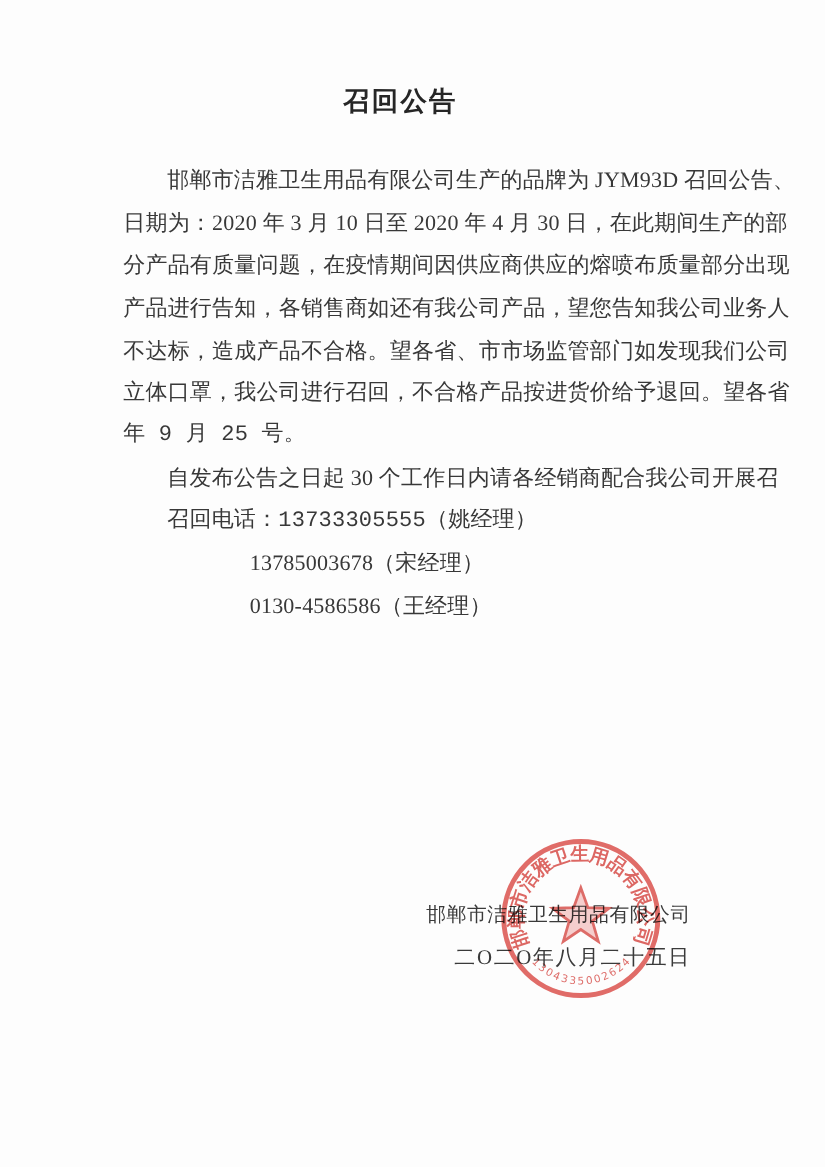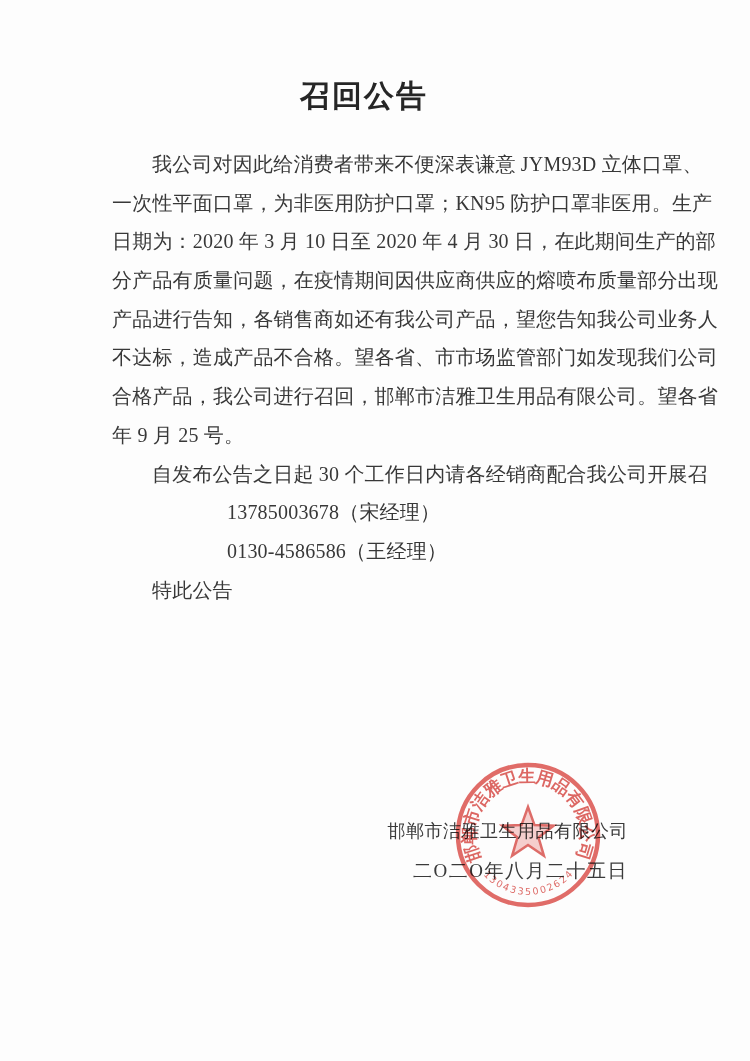--- a/index.html
+++ b/index.html
@@ -16,21 +16,21 @@
     color: #383838;
     overflow: hidden;
   }
   .doc-title {
     position: absolute;
     top: 76px;
     left: 0;
     width: 728px; 
     margin: 0;
     text-align: center;
-    font-size: 30px;
+    font-size: 24px;
     font-weight: bold;
     letter-spacing: 2px;
     color: #262626;
   }
   .doc-body {
     position: absolute;
     top: 145px;
     left: 112px;
     width: 538px;
     font-size: 20px;
@@ -39,20 +39,21 @@
   .line {
     height: 38.7px;
     text-align: justify;
     text-align-last: justify;
     white-space: nowrap;
     letter-spacing: 0.2px;
   }
   .line.short {
     text-align: left;
     text-align-last: left;
+    font-family: Liberation Mono, monospace;
   }
   .line.indent {
     text-indent: 2em;
   }
   .line.phone {
     text-align: left;
     text-align-last: left;
     padding-left: 115px;
   }
   .signature {
@@ -105,32 +106,31 @@
   }
 </style>
 </head>
 <body>
 
 <div class="page">
 
   <h1 class="doc-title">召回公告</h1>
 
   <div class="doc-body">
-    <div class="line indent">我公司对因此给消费者带来不便深表谦意 JYM93D 立体口罩、</div>
-    <div class="line">一次性平面口罩，为非医用防护口罩；KN95 防护口罩非医用。生产</div>
+    <div class="line indent">邯郸市洁雅卫生用品有限公司生产的品牌为 JYM93D 召回公告、</div>
     <div class="line">日期为：2020 年 3 月 10 日至 2020 年 4 月 30 日，在此期间生产的部</div>
     <div class="line">分产品有质量问题，在疫情期间因供应商供应的熔喷布质量部分出现</div>
     <div class="line">产品进行告知，各销售商如还有我公司产品，望您告知我公司业务人</div>
     <div class="line">不达标，造成产品不合格。望各省、市市场监管部门如发现我们公司</div>
-    <div class="line">合格产品，我公司进行召回，邯郸市洁雅卫生用品有限公司。望各省</div>
+    <div class="line">立体口罩，我公司进行召回，不合格产品按进货价给予退回。望各省</div>
     <div class="line short">年 9 月 25 号。</div>
     <div class="line indent">自发布公告之日起 30 个工作日内请各经销商配合我公司开展召</div>
+    <div class="line short indent">召回电话：13733305555（姚经理）</div>
     <div class="line phone">13785003678（宋经理）</div>
     <div class="line phone">0130-4586586（王经理）</div>
-    <div class="line short indent">特此公告</div>
   </div>
 
   <div class="signature">
     <div class="sig-company">邯郸市洁雅卫生用品有限公司</div>
     <div class="sig-date">二O二O年八月二十五日</div>
   </div>
 
   <svg class="seal" width="150" height="150" viewBox="0 0 150 150" xmlns="http://www.w3.org/2000/svg">
     <circle class="seal-ring" cx="75" cy="75" r="70"></circle>
 

